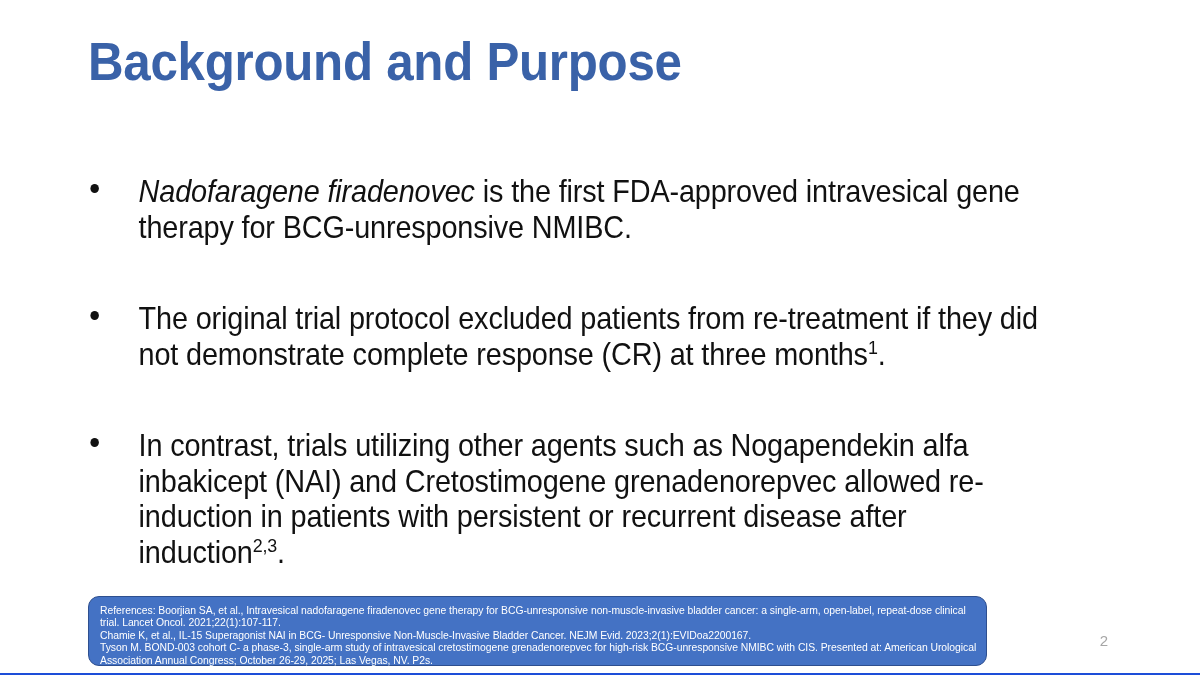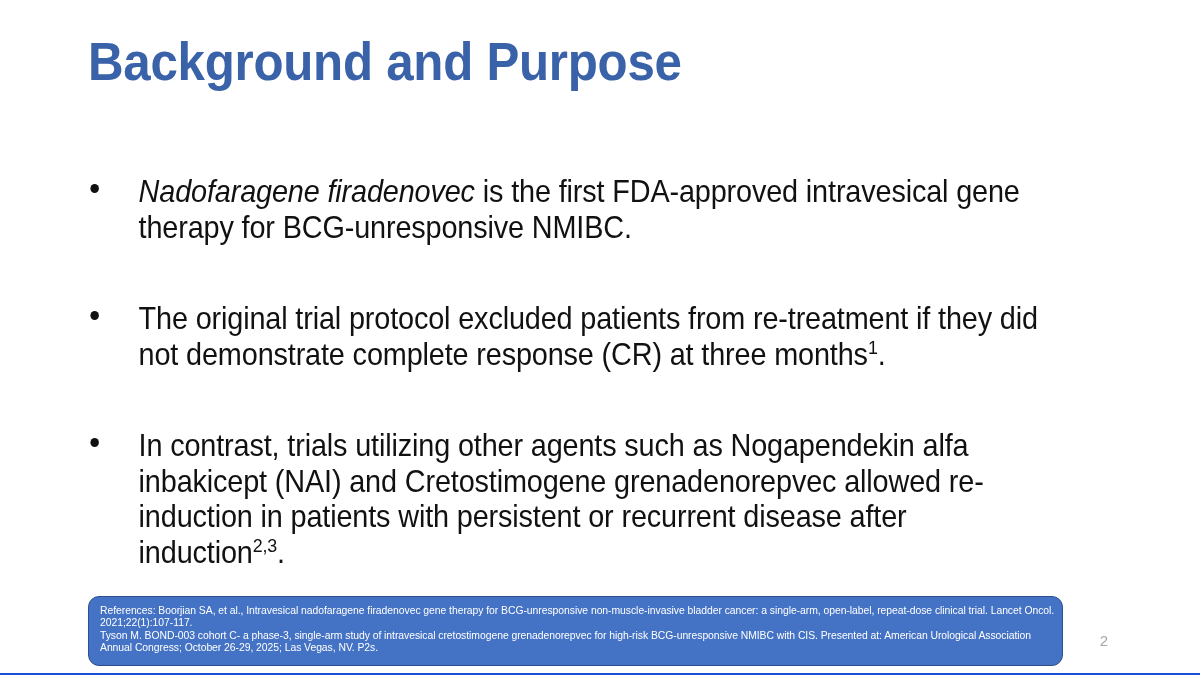--- a/index.html
+++ b/index.html
@@ -79,21 +79,21 @@
   }
   #b1 { margin-top: 0; }
   #b2 { margin-top: 56px; }
   #b3 { margin-top: 56px; }
 
   
   #references-box {
     position: absolute;
     left: 88px;
     top: 596px;
-    width: 975px;
+    width: 899px;
     height: 70px;
     box-sizing: border-box;
     background: #4472c4;
     border: 1.6px solid #2e4f8f;
     border-radius: 11px;
     padding: 8px 0 6px 11px;
   }
   .ref-line {
     color: #ffffff;
     font-family: "Liberation Sans", sans-serif;
@@ -136,18 +136,19 @@
 
     <div class="bullet-row" id="b3">
       <span class="marker"></span>
       <span class="bullet-text"><span>In contrast, trials utilizing other agents such as Nogapendekin alfa inbakicept (NAI) and Cretostimogene grenadenorepvec allowed re-induction in patients with persistent or recurrent disease after induction</span><sup>2,3</sup><span>.</span></span>
     </div>
 
   </div>
 
   <div id="references-box">
     <div class="ref-line">References: Boorjian SA, et al., Intravesical nadofaragene firadenovec gene therapy for BCG-unresponsive non-muscle-invasive bladder cancer: a single-arm, open-label, repeat-dose clinical trial. Lancet Oncol. 2021;22(1):107-117.</div>
+    <div class="ref-line">Chamie K, et al., IL-15 Superagonist NAI in BCG- Unresponsive Non-Muscle-Invasive Bladder Cancer. NEJM Evid. 2023;2(1):EVIDoa2200167.</div>
     <div class="ref-line">Tyson M. BOND-003 cohort C- a phase-3, single-arm study of intravesical cretostimogene grenadenorepvec for high-risk BCG-unresponsive NMIBC with CIS. Presented at: American Urological Association Annual Congress; October 26-29, 2025; Las Vegas, NV. P2s.</div>
   </div>
 
   <div id="slide-number">2</div>
 
 </div>
 
 </body></html>

